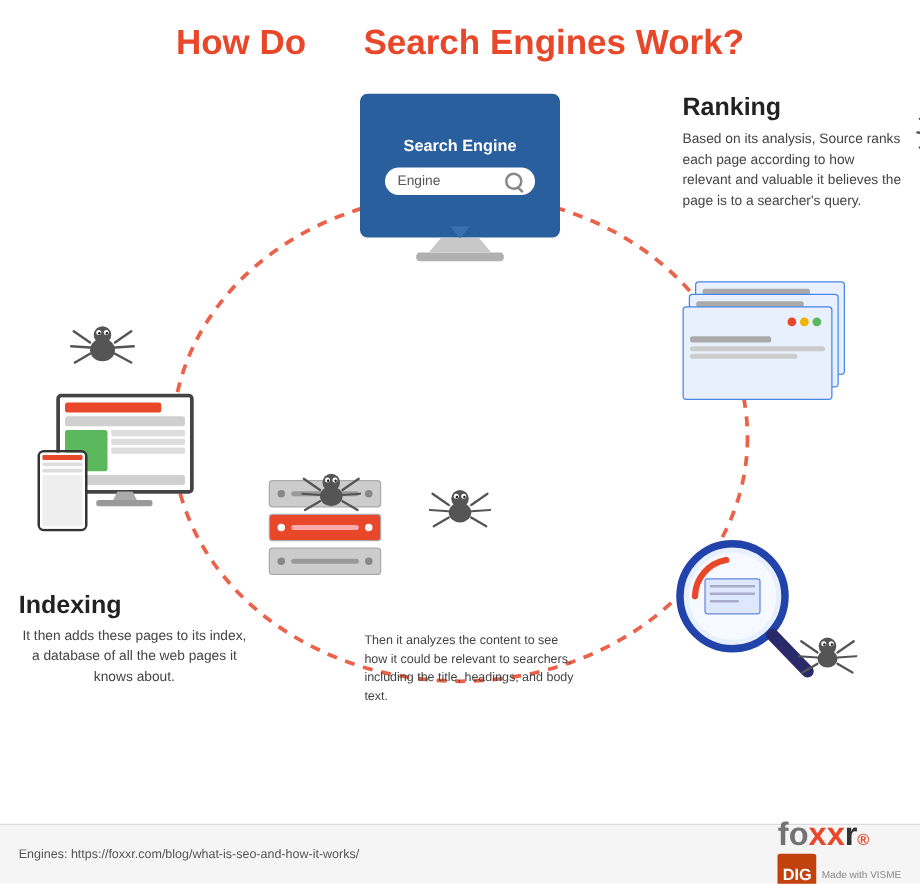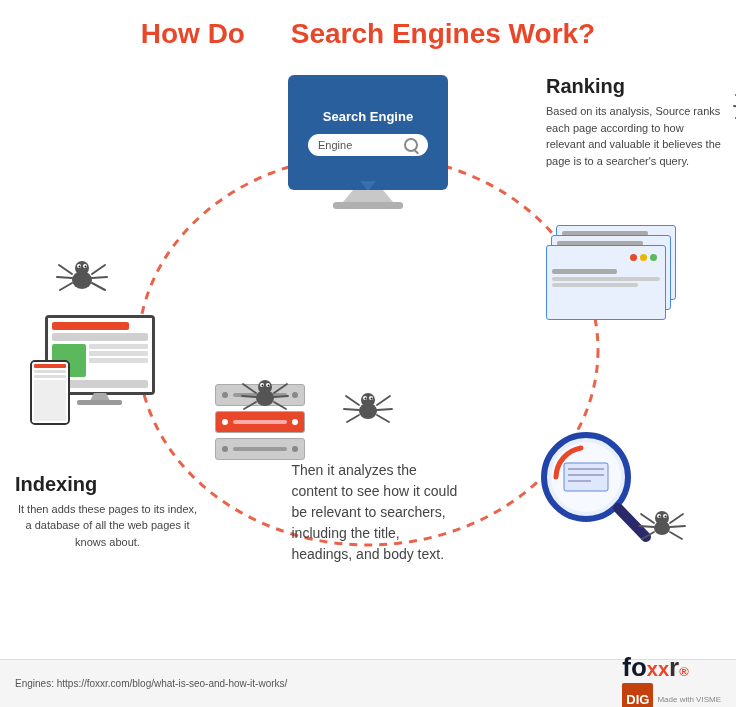--- a/index.html
+++ b/index.html
@@ -193,21 +193,21 @@
     
     .analysis {
       position: absolute;
       bottom: 100px;
       left: 50%;
       transform: translateX(-45%);
       width: 170px;
     }
 
     .analysis p {
-      font-size: 14px;
+      font-size: 10px;
       color: #444;
       line-height: 1.5;
     }
 
     
     .spider-crawl {
       position: absolute;
       top: 195px;
       left: 55px;
     }
@@ -679,22 +679,22 @@
   </div>
 
   <div class="footer">
     <div class="footer-source">
       <span>Engines:</span>
       <span>https://foxxr.com/blog/what-is-seo-and-how-it-works/</span>
     </div>
     <div class="footer-logo">
       <div style="text-align:right;">
         <div style="display:flex;align-items:baseline;gap:0px;">
-          <span style="font-size:26px;font-weight:900;color:#0f172a;">fo</span>
-          <span style="font-size:20px;font-weight:900;color:#e8472a;">xx</span>
+          <span style="font-size:26px;font-weight:900;color:#737373;">fo</span>
+          <span style="font-size:26px;font-weight:900;color:#e8472a;">xx</span>
           <span style="font-size:26px;font-weight:900;color:#333;">r</span>
           <span style="font-size:13px;color:#e8472a;vertical-align:super;font-weight:bold;">®</span>
         </div>
         <div style="display:flex;align-items:center;gap:4px;justify-content:flex-end;">
           <span style="font-size:13px;font-weight:bold;background:#c2410c;color:#fff;padding:9px 4px;border-radius:2px;">DIG</span>
           <span style="font-size:8px;color:#888;">Made with VISME</span>
         </div>
       </div>
     </div>
   </div>

